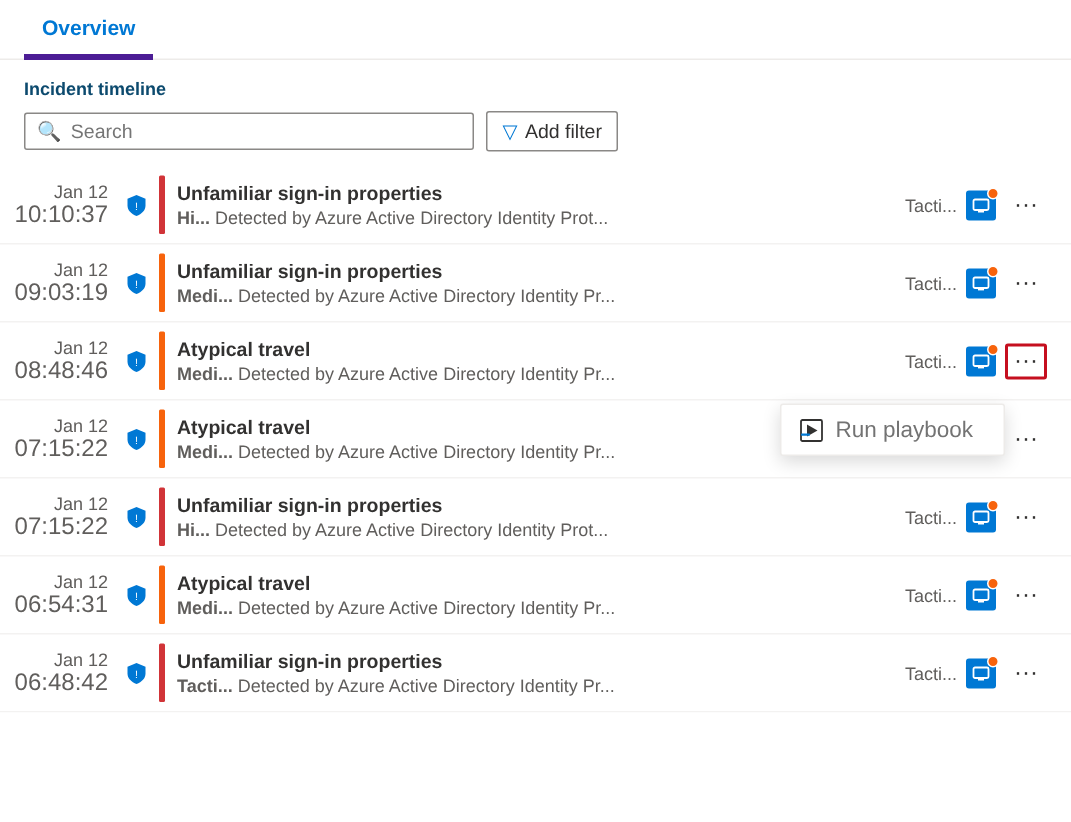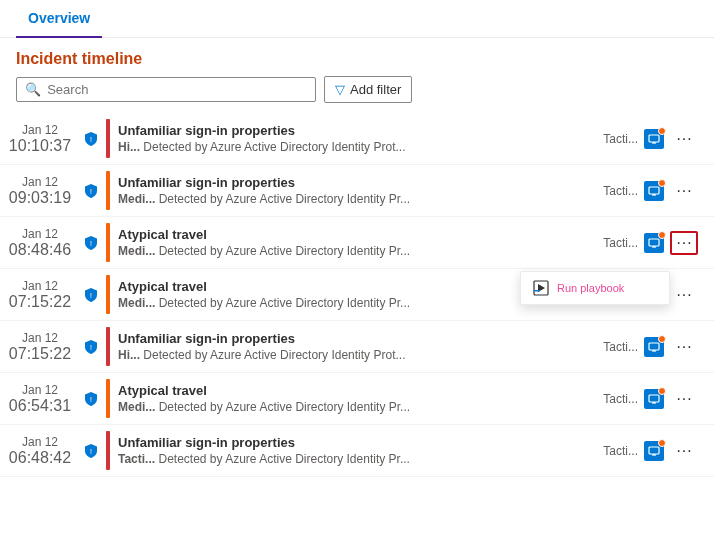--- a/index.html
+++ b/index.html
@@ -21,29 +21,29 @@
     .tab {
       padding: 10px 12px;
       cursor: pointer;
       font-size: 14px;
       color: #605e5c;
       border-bottom: 2px solid transparent;
       margin-bottom: -1px;
     }
     .tab.active {
       color: #0078d4;
-      border-bottom: 2px solid #4c1d95;
+      border-bottom: 4px solid #4c1d95;
       font-weight: 600;
     }
 
     
     .section-title {
-      font-size: 16px;
+      font-size: 12px;
       font-weight: 600;
-      color: #c2410c;
+      color: #0c4a6e;
       padding: 12px 0 8px 16px;
     }
 
     
     .search-area {
       display: flex;
       align-items: center;
       padding: 0 16px 10px 16px;
       gap: 8px;
     }
@@ -103,21 +103,21 @@
       padding: 6px 16px 6px 8px;
       border-bottom: 1px solid #f3f2f1;
       position: relative;
       min-height: 52px;
     }
 
     
     .date-col {
       display: flex;
       flex-direction: column;
-      align-items: center;
+      align-items: flex-end;
       min-width: 72px;
       color: #605e5c;
       font-size: 12px;
       padding-right: 8px;
     }
     .date-day { font-size: 12px; color: #605e5c; }
     .date-time { font-size: 16px; color: #605e5c; }
 
     
     .severity-col {
@@ -239,22 +239,22 @@
       border-radius: 2px;
       z-index: 100;
       min-width: 150px;
     }
     .context-menu-item {
       display: flex;
       align-items: center;
       gap: 8px;
       padding: 8px 12px;
       cursor: pointer;
-      font-size: 11px;
-      color: #ec4899;
+      font-size: 15px;
+      color: #737373;
     }
     .context-menu-icon {
       width: 16px;
       height: 16px;
       display: flex;
       align-items: center;
       justify-content: center;
       color: #323130;
       font-size: 14px;
     }

